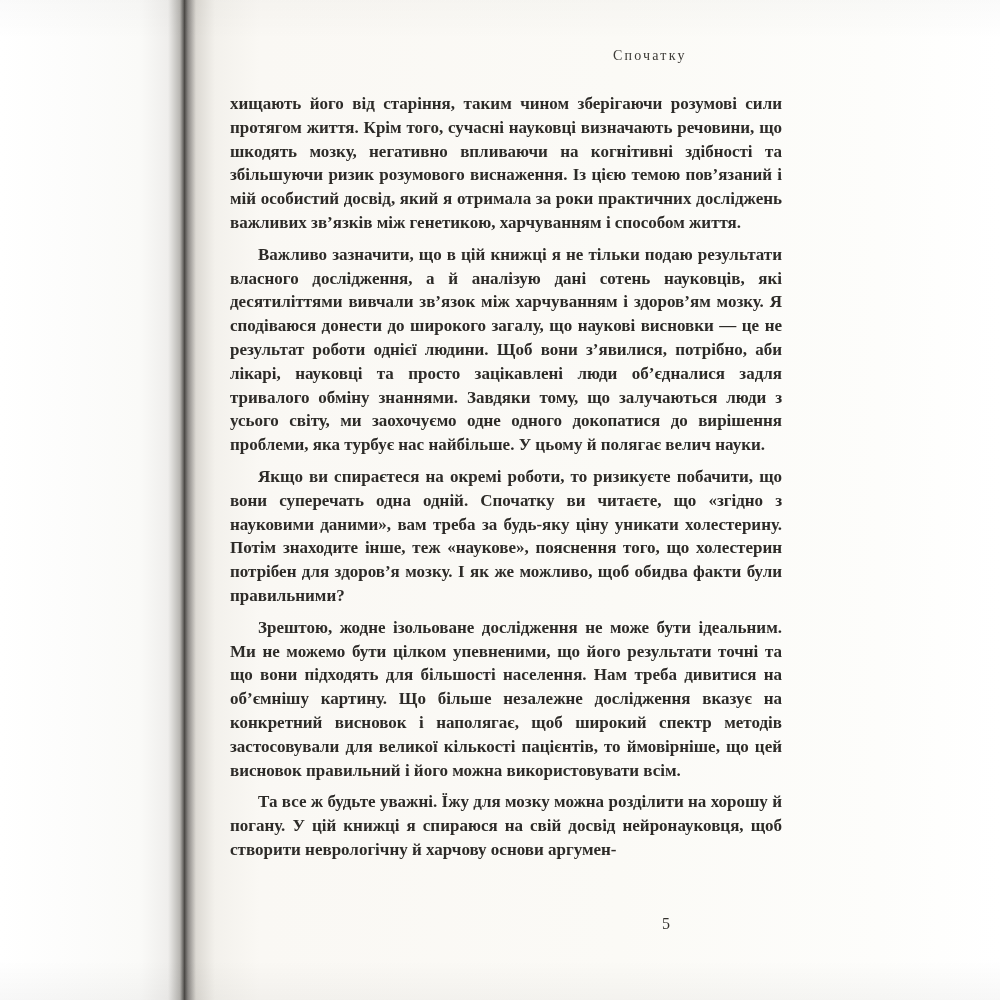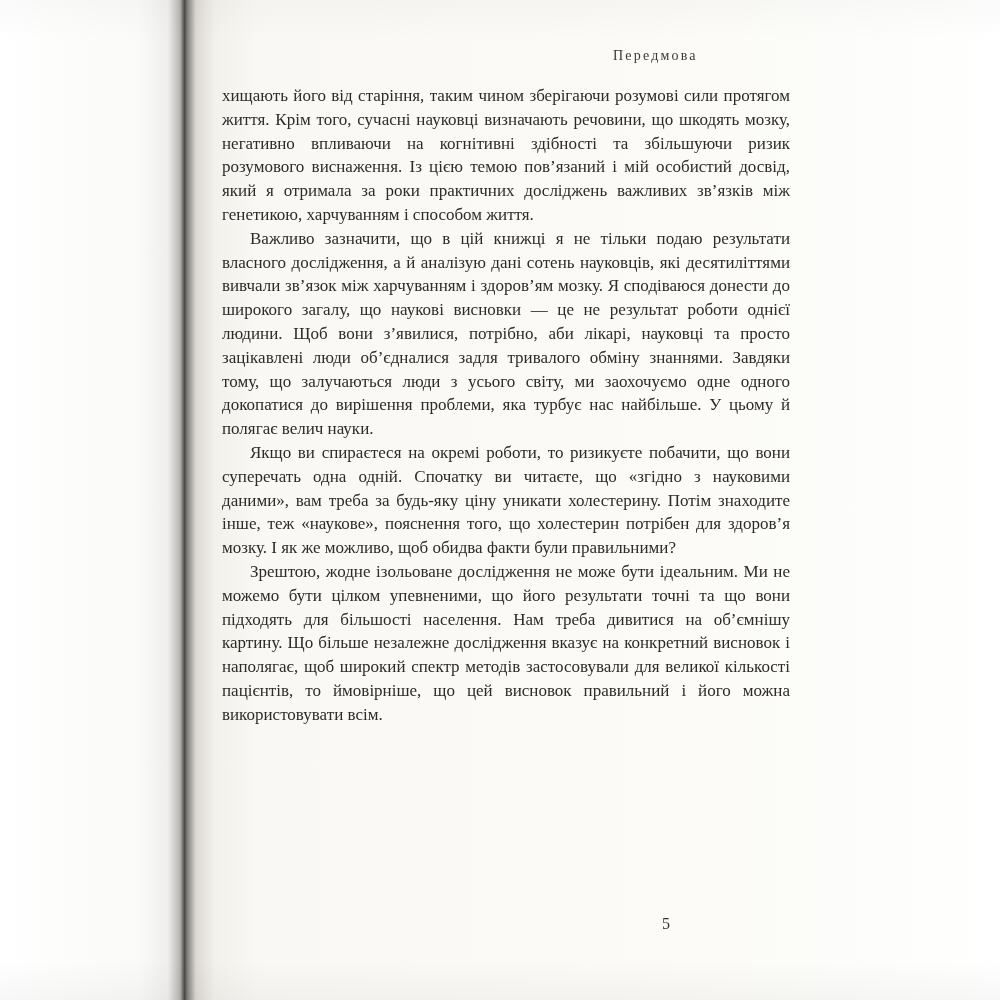--- a/index.html
+++ b/index.html
@@ -43,43 +43,45 @@
     top: 84px;
     left: 222px;
     width: 568px;
     text-align: justify;
     font-size: 17px;
     line-height: 23.8px;
     color: #2d2b28;
     text-rendering: optimizeLegibility;
   }
   .para {
-    margin: 0;
+    margin: 8px;
     text-indent: 28px;
+    font-weight: bold;
   }
   .para.no-indent {
     text-indent: 0;
   }
   .page-number {
     position: absolute;
     top: 915px;
     left: 662px;
     font-size: 16px;
     color: #33312d;
   }
 </style>
 </head>
 <body>
 
 <div class="photo">
 
-  <div class="running-header">Передмова</div>
+  <div class="running-header">Спочатку</div>
 
   <div class="text-block">
     <p class="para no-indent">хищають його від старіння, таким чином зберігаючи розумові сили протягом життя. Крім того, сучасні науковці визначають речовини, що шкодять мозку, негативно впливаючи на когнітивні здібності та збільшуючи ризик розумового виснаження. Із цією темою пов’язаний і мій особистий досвід, який я отримала за роки практичних досліджень важливих зв’язків між генетикою, харчуванням і способом життя.</p>
     <p class="para">Важливо зазначити, що в цій книжці я не тільки подаю результати власного дослідження, а й аналізую дані сотень науковців, які десятиліттями вивчали зв’язок між харчуванням і здоров’ям мозку. Я сподіваюся донести до широкого загалу, що наукові висновки — це не результат роботи однієї людини. Щоб вони з’явилися, потрібно, аби лікарі, науковці та просто зацікавлені люди об’єдналися задля тривалого обміну знаннями. Завдяки тому, що залучаються люди з усього світу, ми заохочуємо одне одного докопатися до вирішення проблеми, яка турбує нас найбільше. У цьому й полягає велич науки.</p>
     <p class="para">Якщо ви спираєтеся на окремі роботи, то ризикуєте побачити, що вони суперечать одна одній. Спочатку ви читаєте, що «згідно з науковими даними», вам треба за будь-яку ціну уникати холестерину. Потім знаходите інше, теж «наукове», пояснення того, що холестерин потрібен для здоров’я мозку. І як же можливо, щоб обидва факти були правильними?</p>
     <p class="para">Зрештою, жодне ізольоване дослідження не може бути ідеальним. Ми не можемо бути цілком упевненими, що його результати точні та що вони підходять для більшості населення. Нам треба дивитися на об’ємнішу картину. Що більше незалежне дослідження вказує на конкретний висновок і наполягає, щоб широкий спектр методів застосовували для великої кількості пацієнтів, то ймовірніше, що цей висновок правильний і його можна використовувати всім.</p>
+    <p class="para">Та все ж будьте уважні. Їжу для мозку можна розділити на хорошу й погану. У цій книжці я спираюся на свій досвід нейронауковця, щоб створити неврологічну й харчову основи аргумен-</p>
   </div>
 
   <div class="page-number">5</div>
 
 </div>
 
 </body></html>

